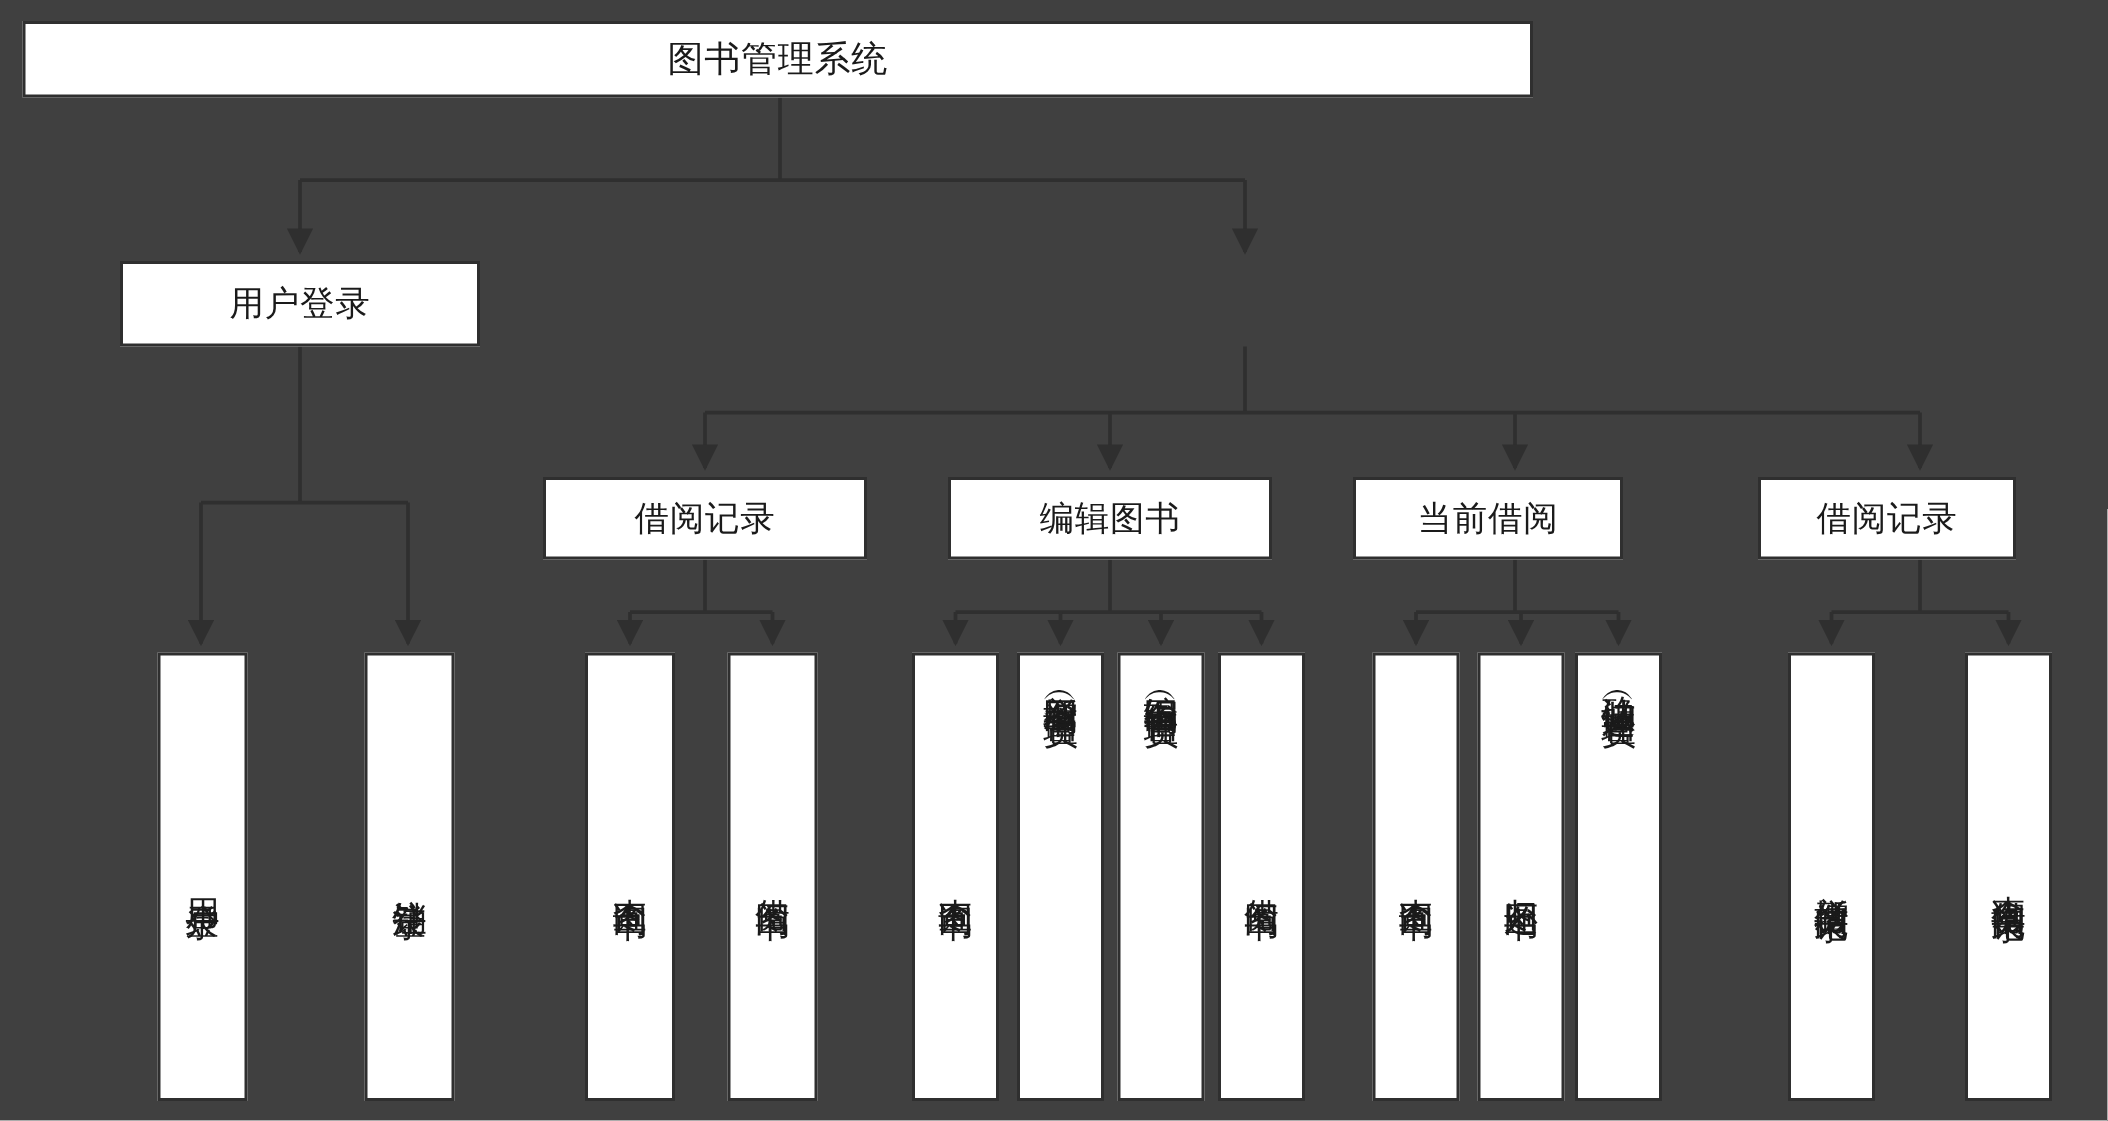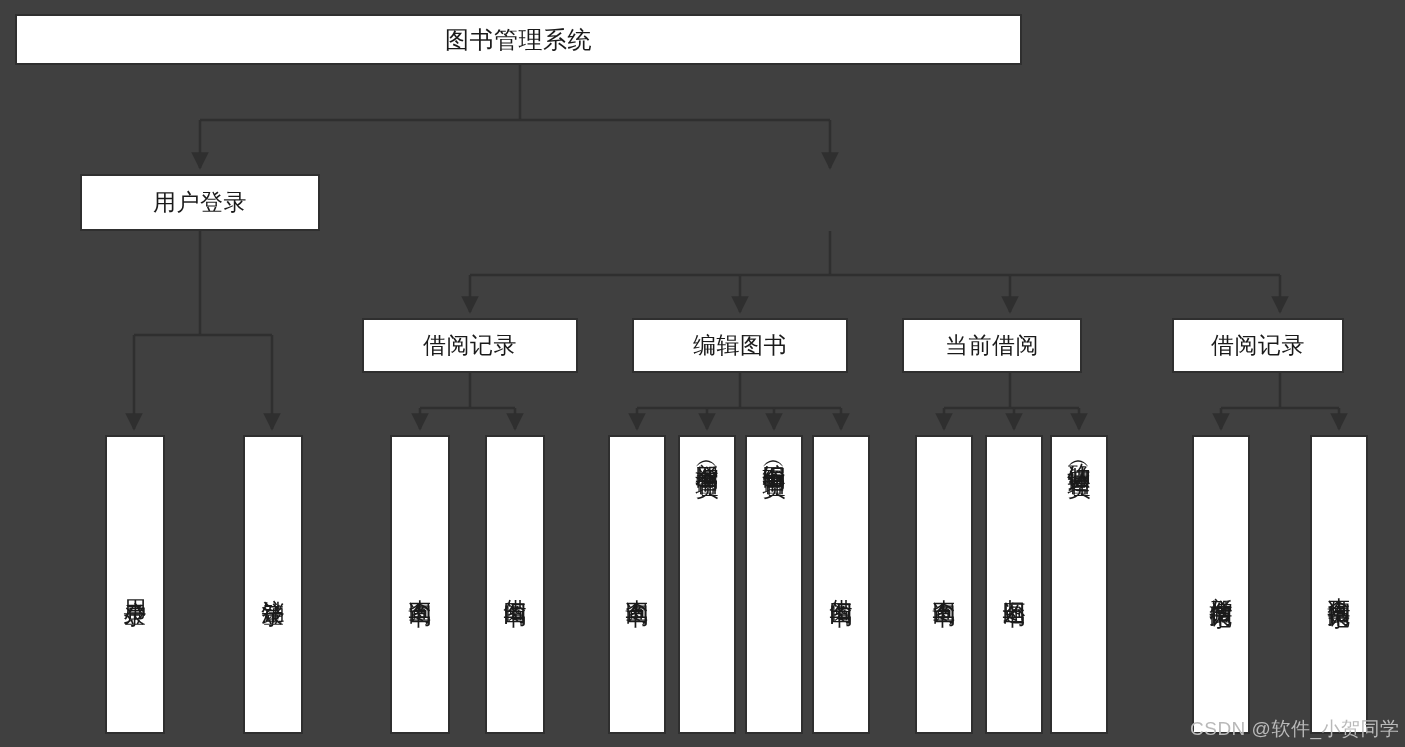--- a/index.html
+++ b/index.html
@@ -189,15 +189,14 @@
     <span class="lbl">确认归还（管理员）</span>
   </div>
 
   <div class="node vert mid" style="left:1192px; top:435px; width:58px; height:299px;">
     <span class="lbl">新增借阅记录</span>
   </div>
   <div class="node vert mid" style="left:1310px; top:435px; width:58px; height:299px;">
     <span class="lbl">查询借阅记录</span>
   </div>
 
-  <div class="watermark" style="left:1190px; top:716px;">CSDN @软件_小贺同学</div>
 
 </div>
 
 </body></html>

